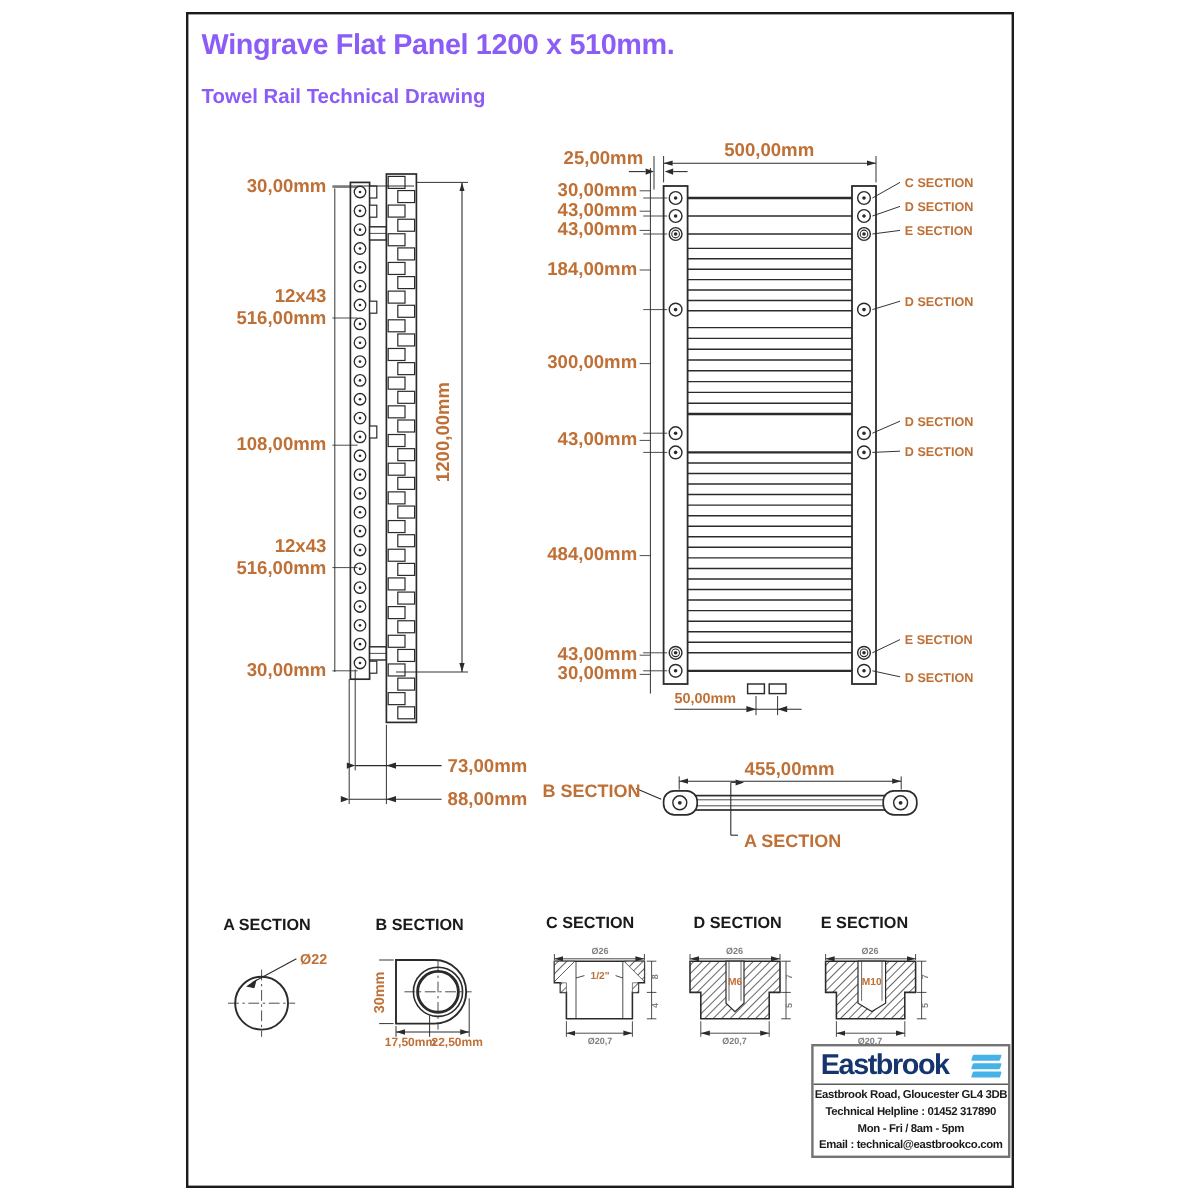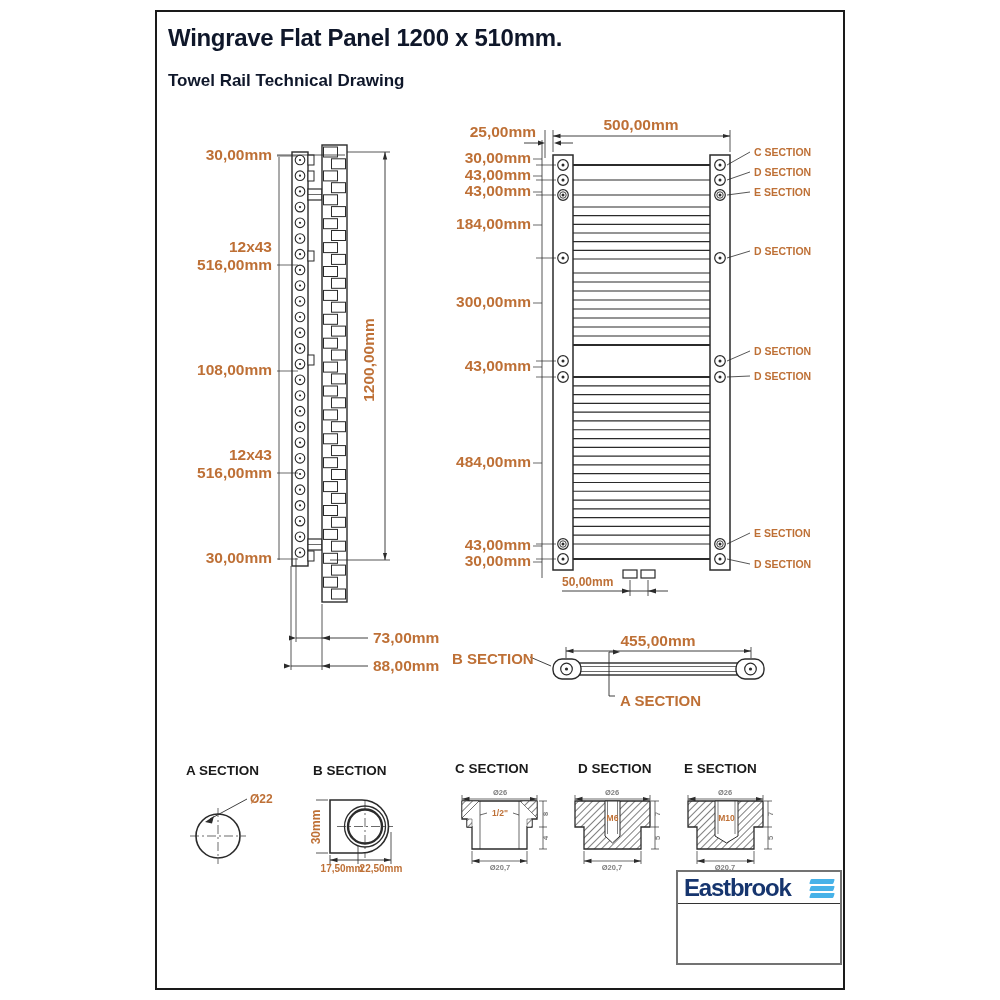--- a/index.html
+++ b/index.html
@@ -1,19 +1,19 @@
 <!DOCTYPE html>
 <html><head>
 <meta charset="utf-8">
 <style>
   html,body{margin:0;padding:0;background:#fff;width:1000px;height:1000px;
     font-family:"Liberation Sans",sans-serif;position:relative;overflow:hidden;}
   .sheet{position:absolute;left:155px;top:10px;width:690px;height:980px;
     border:2px solid #1a1a1a;background:#fff;box-sizing:border-box;}
-  .titleblock{position:absolute;left:168px;top:24px;color:#0f172a;}
+  .titleblock{position:absolute;left:168px;top:24px;color:#8b5cf6;}
   .title{font-size:24px;font-weight:bold;letter-spacing:-0.3px;}
   .subtitle{font-size:17px;font-weight:bold;margin-top:19px;}
   svg.dwg{position:absolute;left:0;top:0;width:1000px;height:1000px;}
   
   text{font-family:"Liberation Sans",sans-serif;}
   .dim{fill:#be7036;font-size:15.5px;font-weight:bold;}
   .dim-sm{fill:#be7036;font-size:12px;font-weight:bold;}
   .dim-xs{fill:#be7036;font-size:10px;font-weight:bold;}
   .callout{fill:#be7036;font-size:10.5px;font-weight:bold;}
   .seclabel{fill:#be7036;font-size:15px;font-weight:bold;}
@@ -488,13 +488,19 @@
 
 <div class="infobox">
   <div class="logorow">
     <span class="brand">Eastbrook</span>
     <span class="brandicon">
       <span class="bar"></span>
         <span class="bar"></span>
         <span class="bar"></span>
     </span>
   </div>
+  <div class="infolines">
+    <div class="infoline">Eastbrook Road, Gloucester GL4 3DB</div>
+    <div class="infoline">Technical Helpline : 01452 317890</div>
+    <div class="infoline">Mon - Fri / 8am - 5pm</div>
+    <div class="infoline">Email : technical@eastbrookco.com</div>
+  </div>
 </div>
 
 </body></html>

